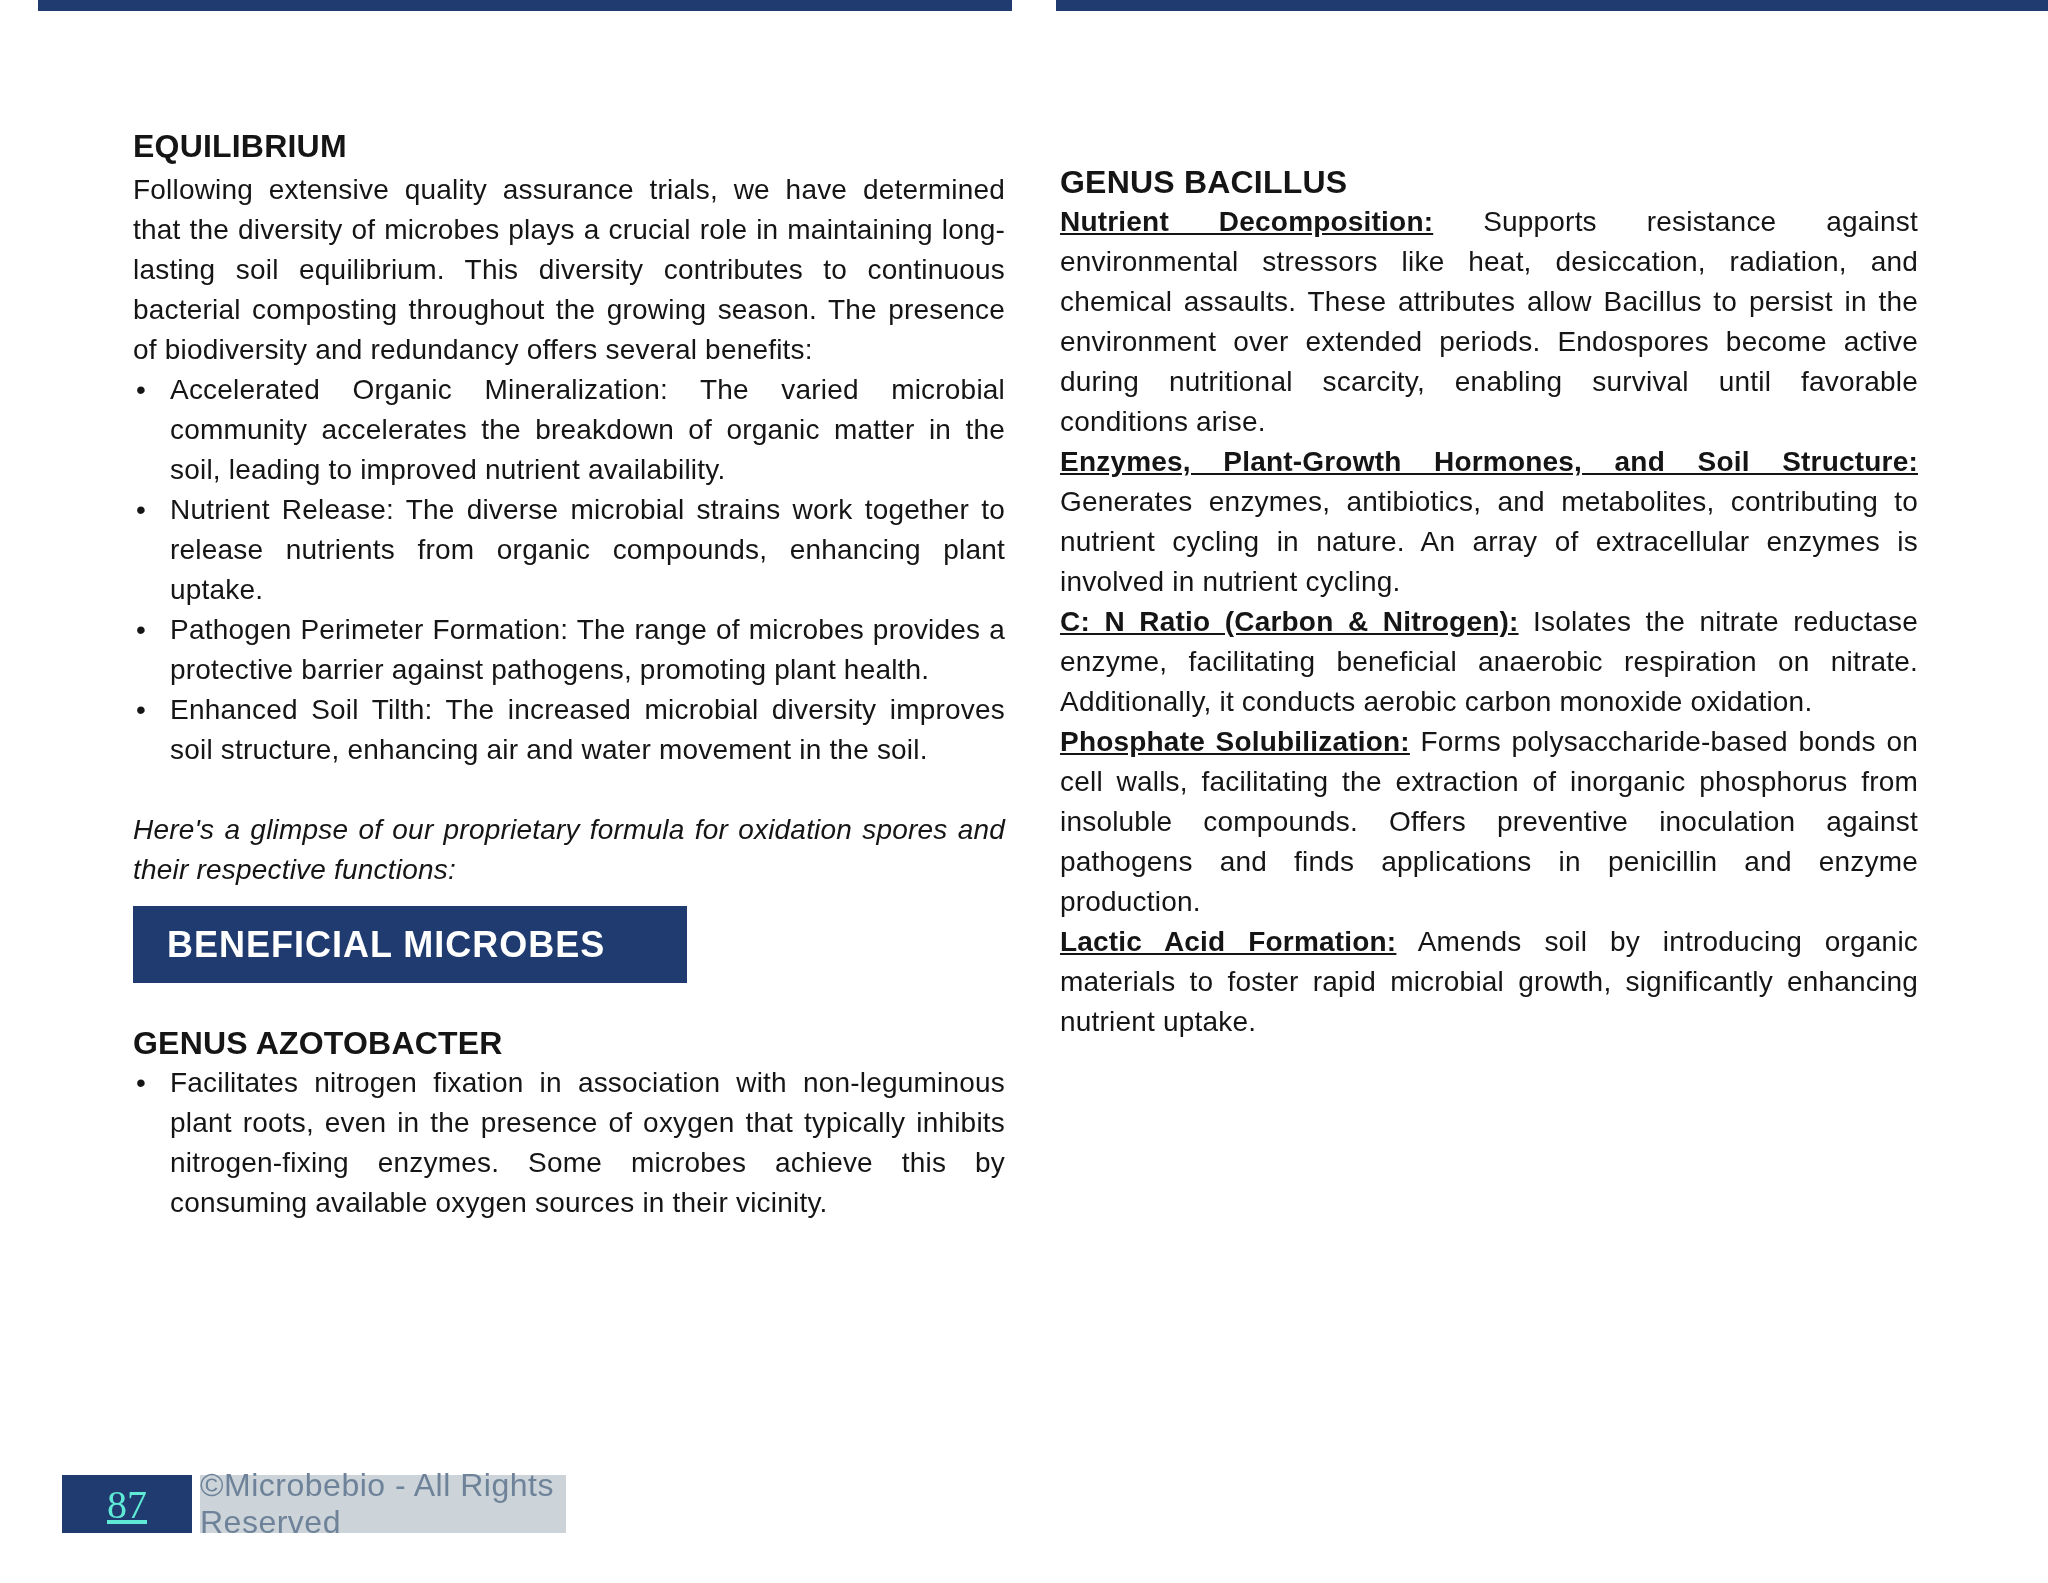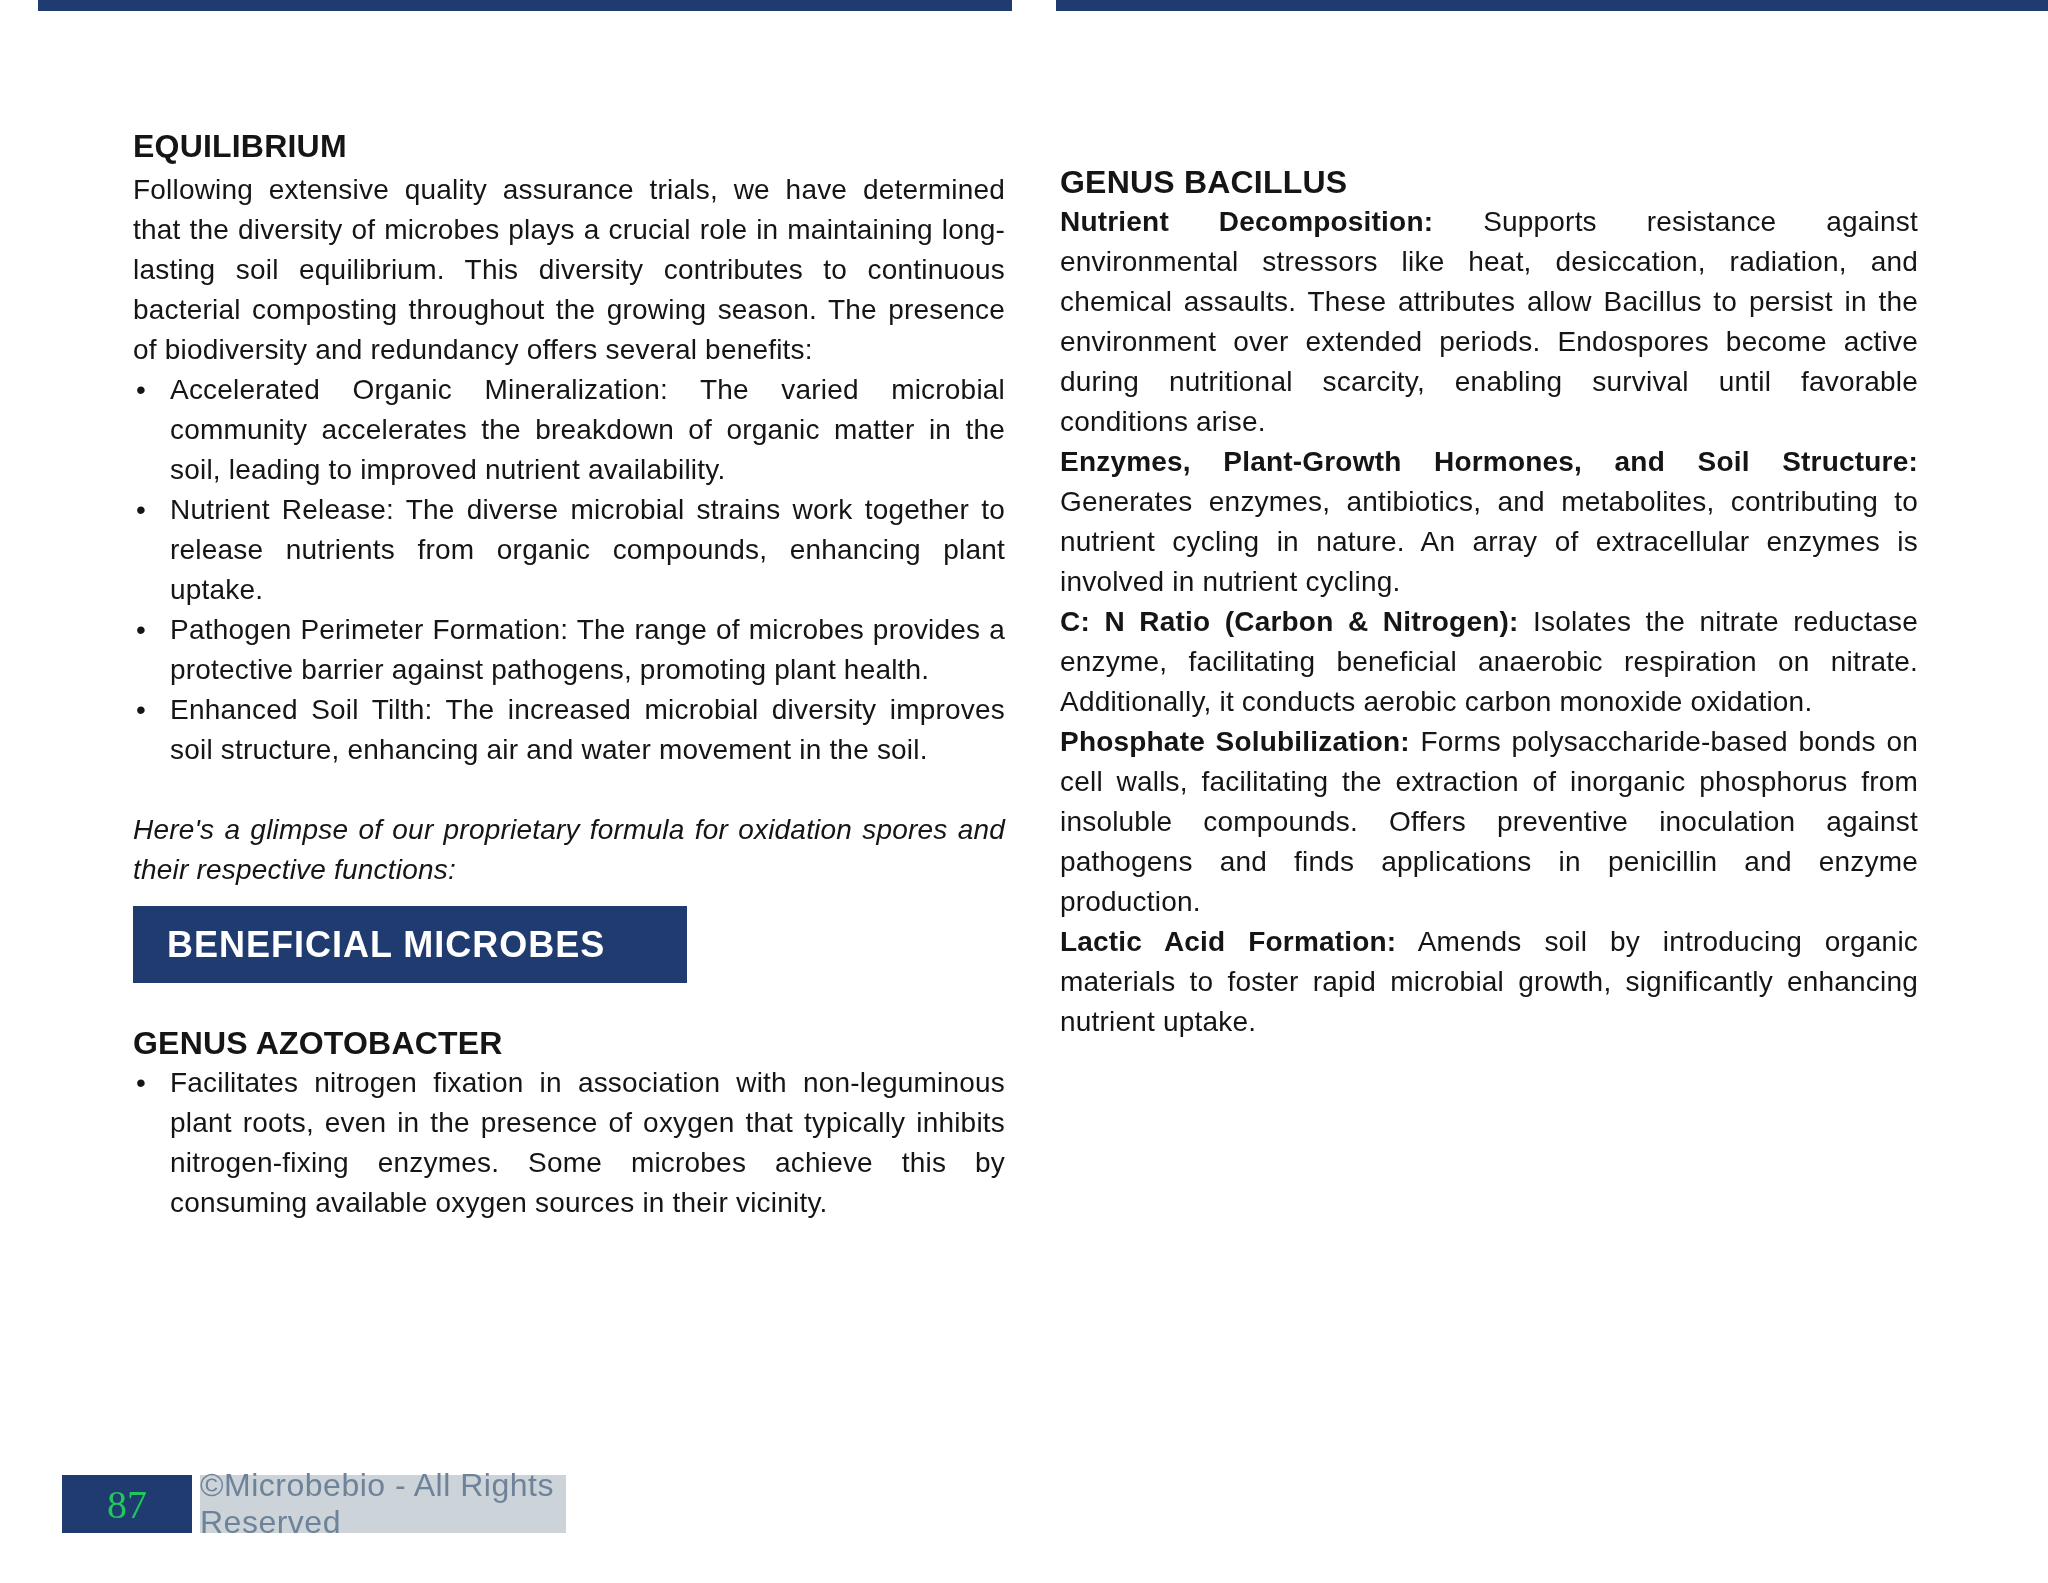--- a/index.html
+++ b/index.html
@@ -75,33 +75,34 @@
     letter-spacing:1px;
     white-space:nowrap;
   }
   .heading-azoto{margin-top:40px;}
   .azoto-list{margin-top:0;}
 
   .cont-list{margin-top:10px;}
   .heading-bacillus{margin-top:40px;}
   .paras p{}
   .paras p:first-child{margin-top:0;}
-  .paras b{font-weight:700;}
+  .paras b{font-weight:700;text-decoration:underline;}
 
   .footer-box{
     position:absolute;top:1475px;height:58px;
     display:flex;align-items:center;justify-content:center;
     box-sizing:border-box;
   }
   .pagenum{
     left:62px;width:130px;
     background:var(--navy);
-    color:#22c55e;
+    color:#5eead4;
     font-family:"Liberation Serif", serif;
     font-size:40px;
+    text-decoration:underline;
   }
   .copyright{
     left:200px;width:366px;
     background:var(--footer-bg);
     color:var(--footer-text);
     font-size:32px;
     letter-spacing:0.5px;
   }
 </style>
 </head>

